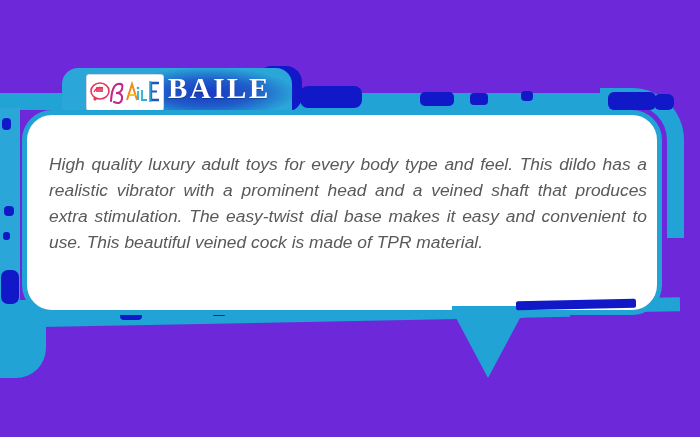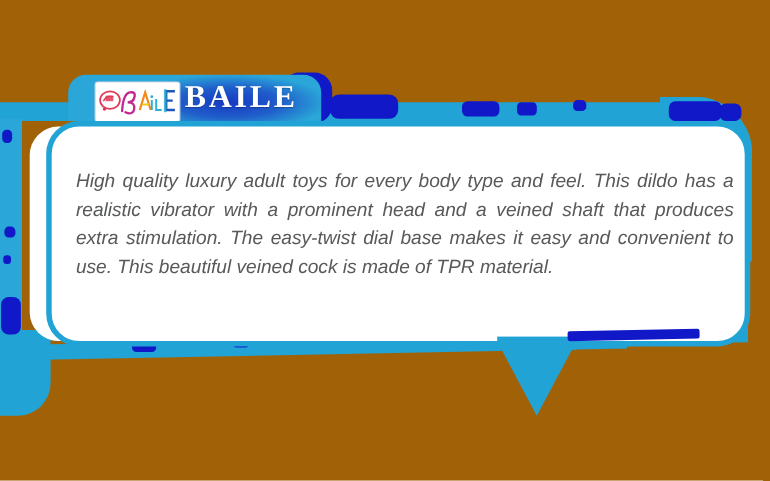--- a/index.html
+++ b/index.html
@@ -4,21 +4,21 @@
 <style>
   html, body {
     margin: 0;
     padding: 0;
     background: #ffffff;
   }
   #stage {
     position: relative;
     width: 700px;
     height: 437px;
-    background: #a16207;
+    background: #6d28d9;
     overflow: hidden;
     font-family: "Liberation Sans", sans-serif;
   }
 
   
   .splatter-layer {
     position: absolute;
     left: 0; top: 0;
     width: 700px; height: 437px;
     pointer-events: none;
@@ -145,21 +145,20 @@
     position: absolute;
     left: 22px;
     top: 110px;
     width: 640px;
     height: 205px;
     background: #ffffff;
     border: 5px solid #22a3d6;
     border-radius: 30px;
     box-sizing: border-box;
     z-index: 5;
-    margin-left: 20px;
   }
   .bubble-text {
     position: absolute;
     left: 22px;
     top: 36px;
     width: 598px;
     font-family: "Liberation Sans", sans-serif;
     font-style: italic;
     font-size: 17.4px;
     line-height: 26px;

